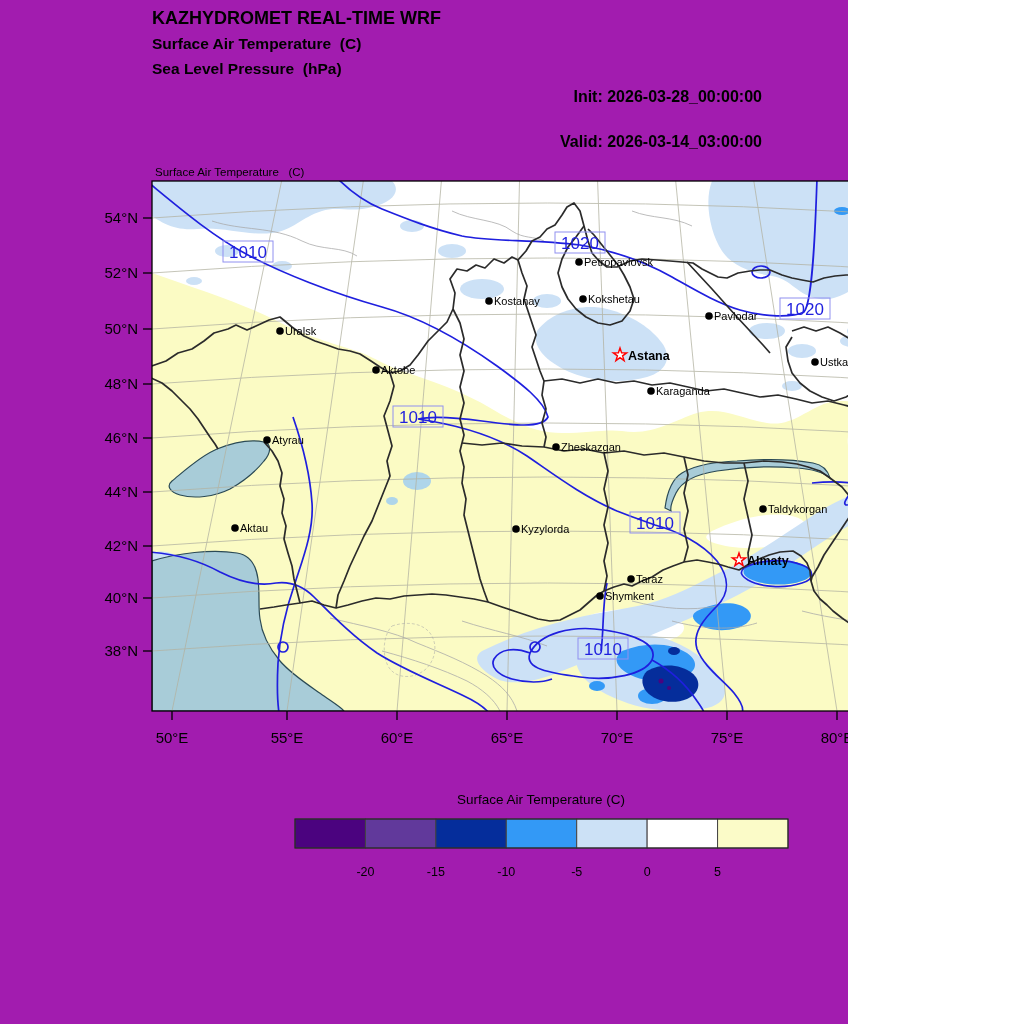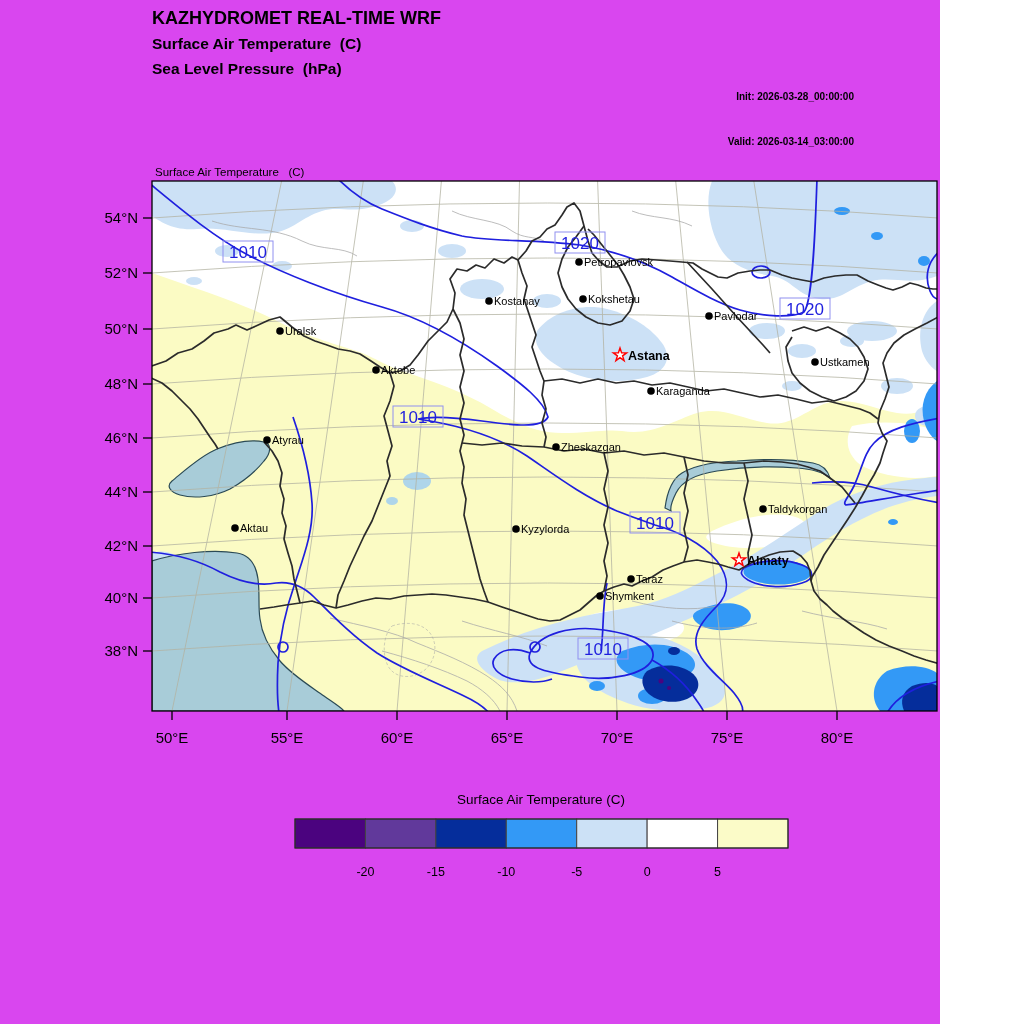--- a/index.html
+++ b/index.html
@@ -1,22 +1,22 @@
 <!DOCTYPE html>
 <html><head>
 <meta charset="utf-8">
 <style>
   html,body{margin:0;padding:0;background:#ffffff;}
-  .page{position:relative;width:940px;height:1024px;background:#d946ef;overflow:hidden;
+  .page{position:relative;width:848px;height:1024px;background:#a21caf;overflow:hidden;
         font-family:"Liberation Sans",sans-serif;color:#000;}
   .title-block{position:absolute;left:152px;top:6px;}
   .title-main{font-size:18px;font-weight:bold;line-height:25px;white-space:pre;}
   .title-sub{font-size:15.5px;font-weight:bold;line-height:25px;white-space:pre;}
   .init-block{position:absolute;right:86px;top:59px;text-align:right;
-              font-size:10px;font-weight:bold;line-height:15px;white-space:pre;}
+              font-size:16px;font-weight:bold;line-height:15px;white-space:pre;}
   .map-subheader{position:absolute;left:155px;top:135px;font-size:11.5px;line-height:15px;white-space:pre;}
   svg{overflow:visible;}
   .axis-text{font-size:15px;fill:#000;}
   .city-text{font-size:11px;fill:#000;}
   .capital-text{font-size:12.5px;font-weight:bold;fill:#000;}
   .press-text{font-size:17px;}
   .legend-title{font-size:13.5px;fill:#000;}
   .legend-tick{font-size:12.5px;fill:#000;}
 </style>
 </head>

